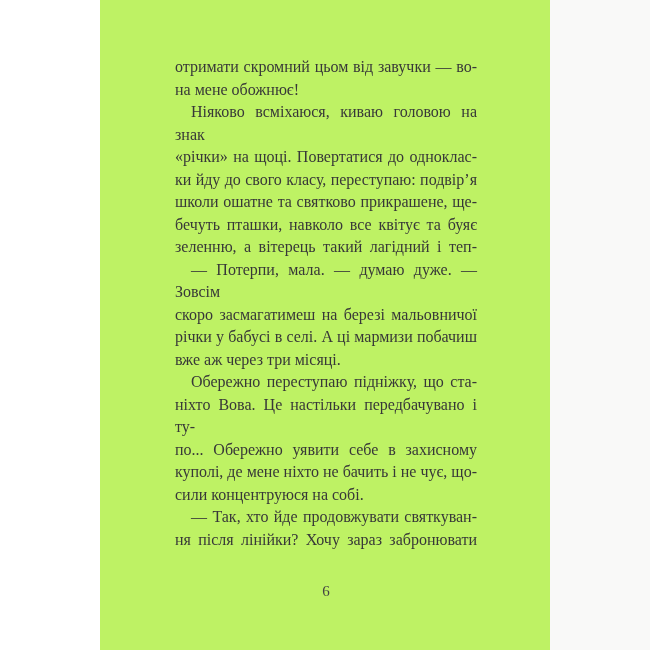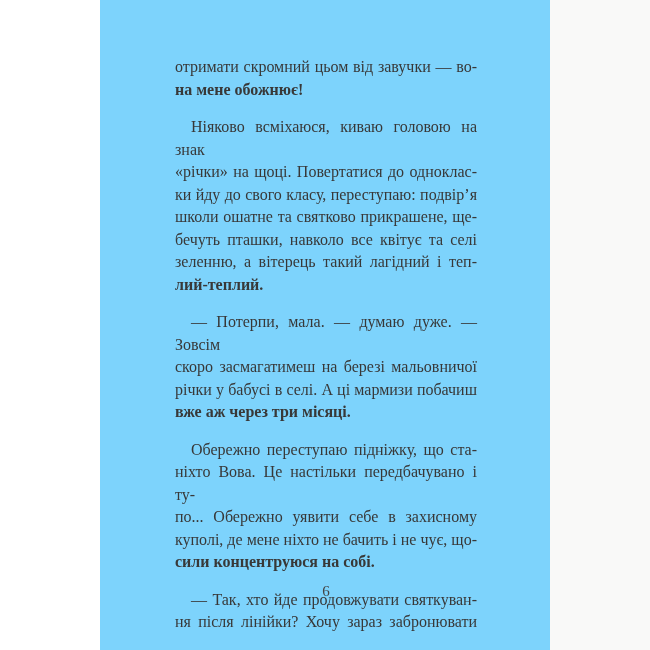--- a/index.html
+++ b/index.html
@@ -8,21 +8,21 @@
     width: 650px;
     height: 650px;
     overflow: hidden;
     background: #fdfdfd;
     font-family: "Liberation Serif", "DejaVu Serif", serif;
   }
   .scan {
     position: relative;
     width: 650px;
     height: 650px;
-    background: #7dd3fc;
+    background: #bef264;
   }
   
   .edge { position: absolute; top: 0; height: 650px; }
   .edge.left  { left: 0;   width: 100px; background: #ffffff; }
   .edge.right { left: 550px; width: 100px; background: #f9f9f8; }
 
   .text-block {
     position: absolute;
     left: 175px;
     top: 56px;
@@ -30,22 +30,22 @@
     color: #383838;
     font-size: 16px;
     line-height: 22.5px;
   }
   .ln {
     margin: 0;
     padding: 0;
     text-align: justify;
     text-align-last: justify;
   }
-  .ln.end { text-align-last: left; font-weight: bold; }
-  .ln.ind { text-indent: 16px; margin-top: 15px; }
+  .ln.end { text-align-last: left; }
+  .ln.ind { text-indent: 16px; }
 
   .folio {
     position: absolute;
     left: 175px;
     top: 582px;
     width: 302px;
     text-align: center;
     font-size: 15px;
     line-height: 18px;
     color: #444444;
@@ -58,23 +58,22 @@
   <div class="edge left"></div>
   <div class="edge right"></div>
 
   <main class="text-block">
     <p class="ln">отримати скромний цьом від завучки — во-</p>
     <p class="ln end">на мене обожнює!</p>
     <p class="ln ind">Ніяково всміхаюся, киваю головою на знак</p>
     <p class="ln">«річки» на щоці. Повертатися до одноклас-</p>
     <p class="ln">ки йду до свого класу, переступаю: подвір’я</p>
     <p class="ln">школи ошатне та святково прикрашене, ще-</p>
-    <p class="ln">бечуть пташки, навколо все квітує та селі</p>
+    <p class="ln">бечуть пташки, навколо все квітує та буяє</p>
     <p class="ln">зеленню, а вітерець такий лагідний і теп-</p>
-    <p class="ln end">лий-теплий.</p>
     <p class="ln ind">— Потерпи, мала. — думаю дуже. — Зовсім</p>
     <p class="ln">скоро засмагатимеш на березі мальовничої</p>
     <p class="ln">річки у бабусі в селі. А ці мармизи побачиш</p>
     <p class="ln end">вже аж через три місяці.</p>
     <p class="ln ind">Обережно переступаю підніжку, що ста-</p>
     <p class="ln">ніхто Вова. Це настільки передбачувано і ту-</p>
     <p class="ln">по... Обережно уявити себе в захисному</p>
     <p class="ln">куполі, де мене ніхто не бачить і не чує, що-</p>
     <p class="ln end">сили концентруюся на собі.</p>
     <p class="ln ind">— Так, хто йде продовжувати святкуван-</p>

